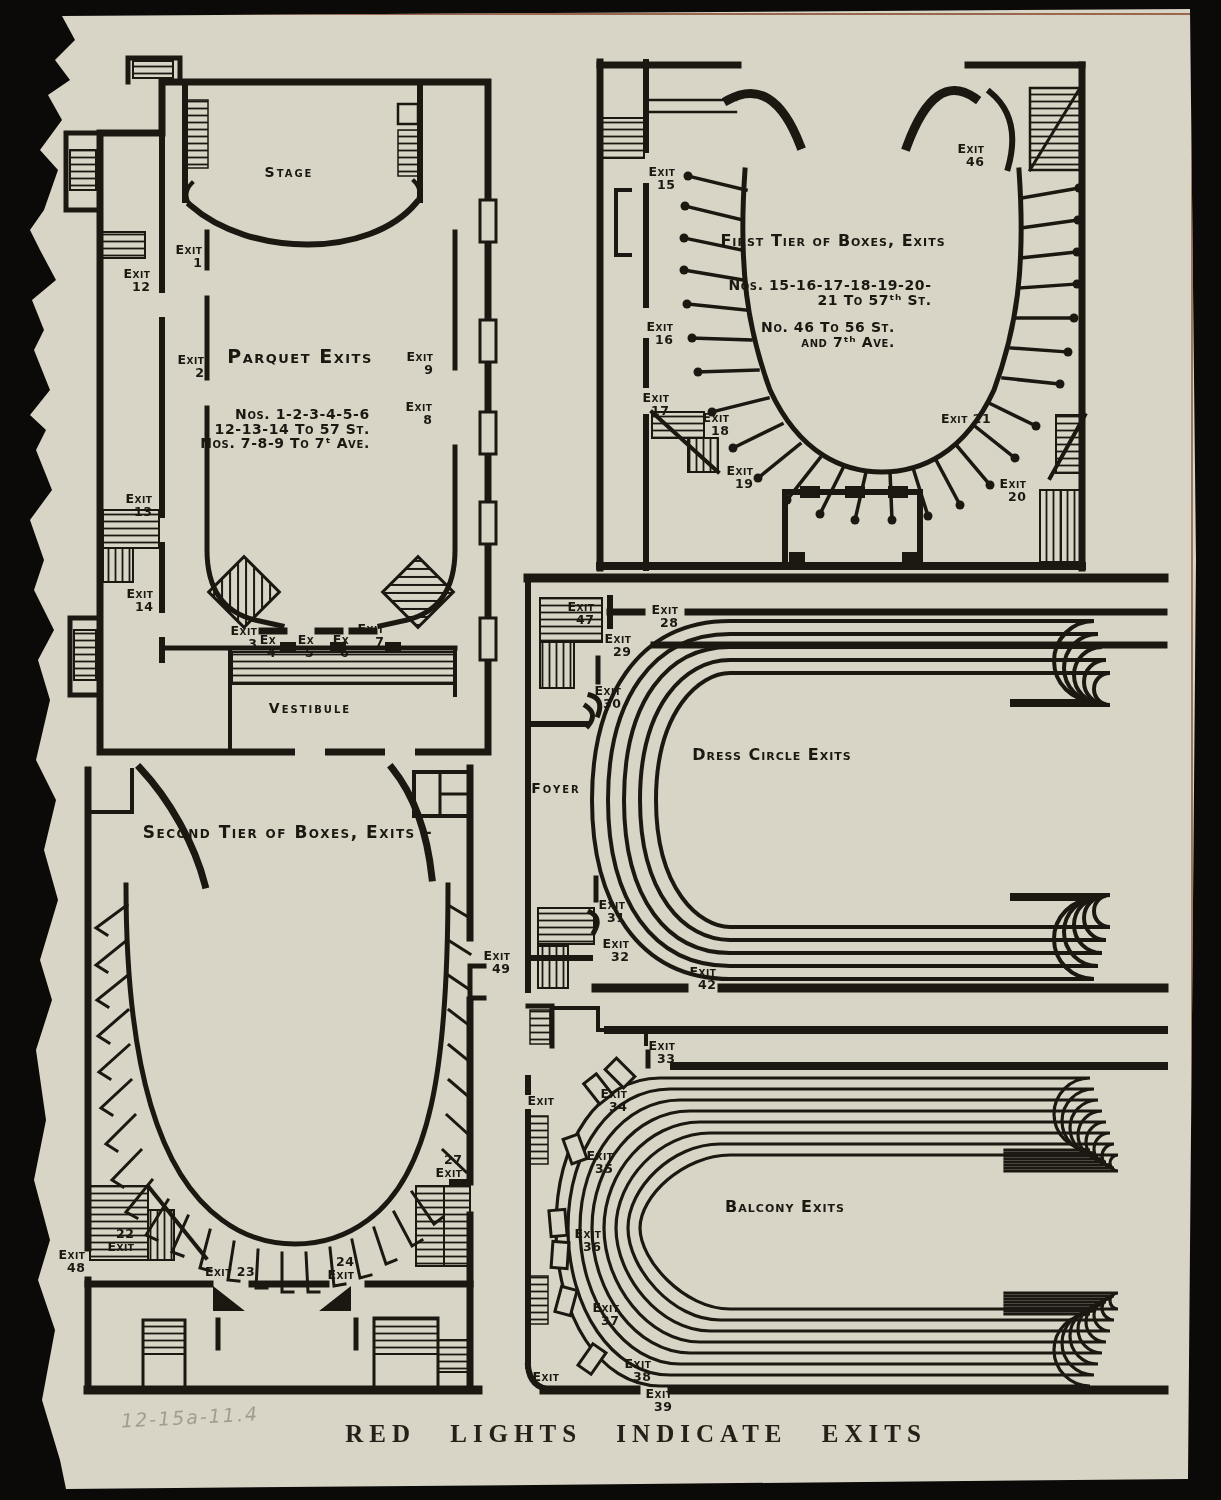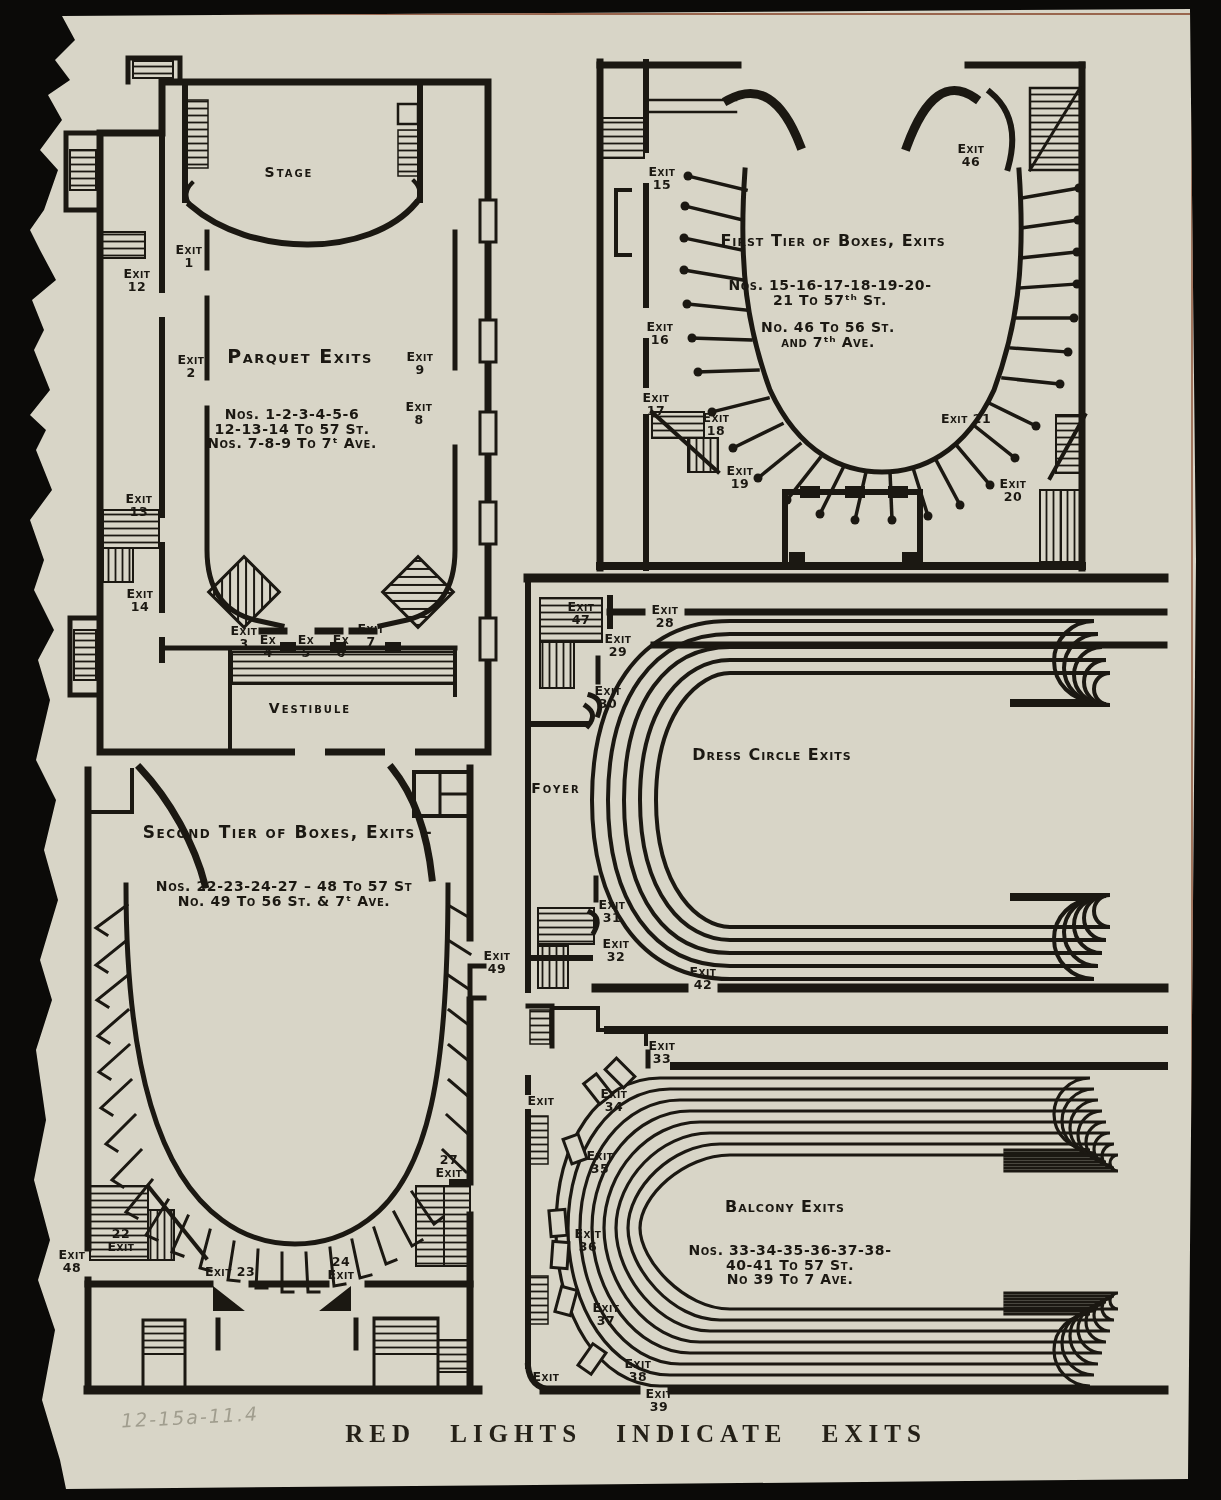--- a/index.html
+++ b/index.html
@@ -8,21 +8,21 @@
   .paper{position:absolute;left:0;top:0;width:1221px;height:1500px;background:#d8d5c7;
     clip-path:polygon(62px 16px,1190px 9px,1196px 560px,1188px 1479px,640px 1484px,66px 1489px,
       60px 1460px,42px 1400px,55px 1330px,38px 1280px,50px 1240px,34px 1180px,46px 1120px,
       36px 1050px,52px 1000px,40px 960px,58px 900px,44px 850px,56px 800px,36px 760px,50px 700px,
       38px 660px,54px 630px,34px 590px,44px 560px,30px 520px,52px 490px,36px 450px,46px 430px,
       30px 415px,50px 390px,34px 350px,44px 330px,32px 300px,56px 280px,40px 250px,30px 230px,
       44px 210px,58px 170px,40px 150px,62px 120px,48px 95px,70px 80px,55px 60px,75px 40px);}
   .edge-top{position:absolute;left:62px;top:13px;width:1128px;height:2px;background:#8a4a30;opacity:.8;}
   .edge-right{position:absolute;left:1191px;top:10px;width:2px;height:1469px;background:#8a4a30;opacity:.7;}
   svg.plans{position:absolute;left:0;top:0;}
-  .lbl{position:absolute;transform:translate(-50%,-50%);color:#1b1812;text-align:center;
+  .lbl{position:absolute;transform:translate(-50%,-50%);color:#1b1812;text-align:right;
        font-weight:700;font-variant:small-caps;line-height:1.05;white-space:pre-line;
        letter-spacing:.5px;}
   .x{font-size:12.5px;}
   .ttl{font-size:16px;letter-spacing:1px;}
   .ttl-big{font-size:19px;letter-spacing:1.5px;}
   .ttl-wide{font-size:17px;letter-spacing:1.5px;white-space:nowrap;}
   .nte{font-size:14px;letter-spacing:.6px;margin-top:21px;}
   .room{font-size:14px;letter-spacing:2px;}
   .footer{position:absolute;transform:translate(-50%,-50%);color:#252118;
       font-family:"Liberation Serif","DejaVu Serif",serif;font-weight:700;font-size:25px;
@@ -307,21 +307,21 @@
         <rect x="374" y="1318" width="64" height="72" stroke-width="3"></rect>
         <rect x="374" y="1318" width="64" height="36" fill="url(#hH)" stroke-width="2"></rect>
         <rect x="438" y="1340" width="34" height="32" fill="url(#hH)" stroke-width="2"></rect>
         <rect x="416" y="1186" width="54" height="80" fill="url(#hH)" stroke-width="2"></rect>
         <path d="M444,1186 V1266" stroke-width="2"></path>
       </g>
     </svg>
 
     <div class="lbl room" style="left:289px;top:172px">Stage</div>
     <div class="lbl ttl-big" style="left:300px;top:357px">Parquet Exits</div>
-    <div class="lbl nte" style="left:292px;top:408px">Nos. 1-2-3-4-5-6
+    <div class="lbl nte" style="left:285px;top:408px">Nos. 1-2-3-4-5-6
 12-13-14 To 57 St.
 Nos. 7-8-9 To 7ᵗ Ave.</div>
     <div class="lbl x" style="left:189px;top:256px">Exit
 1</div>
     <div class="lbl x" style="left:137px;top:280px">Exit
 12</div>
     <div class="lbl x" style="left:191px;top:366px">Exit
 2</div>
     <div class="lbl x" style="left:420px;top:363px">Exit
 9</div>
@@ -375,43 +375,38 @@
     <div class="lbl x" style="left:608px;top:697px">Exit
 30</div>
     <div class="lbl x" style="left:612px;top:911px">Exit
 31</div>
     <div class="lbl x" style="left:616px;top:950px">Exit
 32</div>
     <div class="lbl x" style="left:703px;top:978px">Exit
 42</div>
 
     <div class="lbl ttl" style="left:785px;top:1207px">Balcony Exits</div>
-    <div class="lbl nte" style="left:790px;top:1244px">Nos. 33-34-35-36-37-38-
-40-41 To 57 St.
-No 39 To 7 Ave.</div>
     <div class="lbl x" style="left:662px;top:1052px">Exit
 33</div>
     <div class="lbl x" style="left:541px;top:1101px">Exit</div>
     <div class="lbl x" style="left:614px;top:1100px">Exit
 34</div>
     <div class="lbl x" style="left:600px;top:1162px">Exit
 35</div>
     <div class="lbl x" style="left:588px;top:1240px">Exit
 36</div>
     <div class="lbl x" style="left:606px;top:1314px">Exit
 37</div>
     <div class="lbl x" style="left:638px;top:1370px">Exit
 38</div>
     <div class="lbl x" style="left:546px;top:1377px">Exit</div>
     <div class="lbl x" style="left:659px;top:1400px">Exit
 39</div>
 
     <div class="lbl ttl-wide" style="left:288px;top:833px">Second Tier of Boxes, Exits –</div>
-    <div class="lbl nte" style="left:284px;top:873px">Nos. 22-23-24-27 – 48 To 57 St
-No. 49 To 56 St. &amp; 7ᵗ Ave.</div>
     <div class="lbl x" style="left:497px;top:962px">Exit
 49</div>
     <div class="lbl x" style="left:121px;top:1240px">22
 Exit</div>
     <div class="lbl x" style="left:72px;top:1261px">Exit
 48</div>
     <div class="lbl x" style="left:230px;top:1272px">Exit 23</div>
     <div class="lbl x" style="left:341px;top:1268px">24
 Exit</div>
     <div class="lbl x" style="left:449px;top:1166px">27

